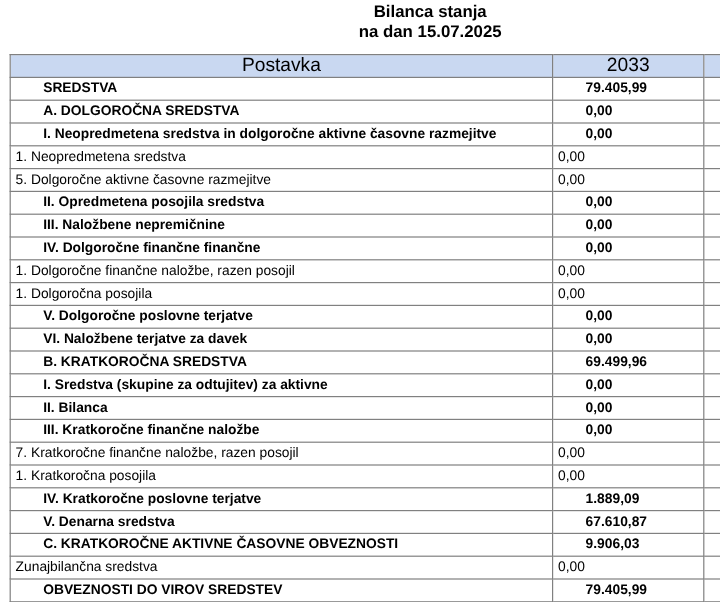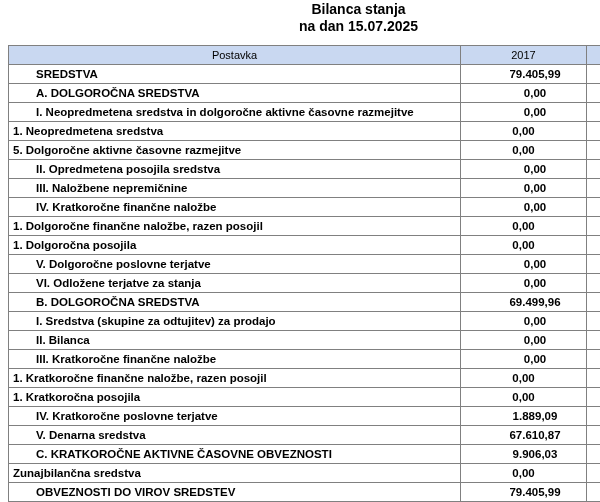--- a/index.html
+++ b/index.html
@@ -62,30 +62,30 @@
     line-height: 18px;
     vertical-align: middle;
     overflow: hidden;
     white-space: nowrap;
   }
 
   thead th {
     background: #c9d8f1;
     text-align: center;
     font-weight: normal;
-    font-size: 11px;
+    font-size: 16px;
     height: 19px;
     line-height: 19px;
   }
 
   td.item   { text-align: left; }
-  td.amount { text-align: center; }
+  td.amount { text-align: left; }
 
   tr.bold td { font-weight: bold; padding-left: 27px; }
-  tr.reg  td { font-weight: bold; }
+  tr.reg  td { font-weight: normal; }
 </style>
 </head>
 <body>
 
 <div class="page">
 
   <div class="title-block">
     <span class="title-line">Bilanca stanja</span>
     <span class="title-line">na dan 15.07.2025</span>
   </div>
@@ -93,21 +93,21 @@
   <div class="table-wrap">
     <table class="balance">
       <colgroup>
         <col class="c-item">
         <col class="c-2025">
         <col class="c-extra">
       </colgroup>
       <thead>
         <tr>
           <th>Postavka</th>
-          <th>2017</th>
+          <th>2033</th>
           <th></th>
         </tr>
       </thead>
       <tbody id="table-body">
           <tr class="bold">
             <td class="item">SREDSTVA</td>
             <td class="amount">79.405,99</td>
             <td class="amount"></td>
           </tr>
           <tr class="bold">
@@ -134,66 +134,66 @@
             <td class="item">II. Opredmetena posojila sredstva</td>
             <td class="amount">0,00</td>
             <td class="amount"></td>
           </tr>
           <tr class="bold">
             <td class="item">III. Naložbene nepremičnine</td>
             <td class="amount">0,00</td>
             <td class="amount"></td>
           </tr>
           <tr class="bold">
-            <td class="item">IV. Kratkoročne finančne naložbe</td>
+            <td class="item">IV. Dolgoročne finančne finančne</td>
             <td class="amount">0,00</td>
             <td class="amount"></td>
           </tr>
           <tr class="reg">
             <td class="item">1. Dolgoročne finančne naložbe, razen posojil</td>
             <td class="amount">0,00</td>
             <td class="amount"></td>
           </tr>
           <tr class="reg">
             <td class="item">1. Dolgoročna posojila</td>
             <td class="amount">0,00</td>
             <td class="amount"></td>
           </tr>
           <tr class="bold">
             <td class="item">V. Dolgoročne poslovne terjatve</td>
             <td class="amount">0,00</td>
             <td class="amount"></td>
           </tr>
           <tr class="bold">
-            <td class="item">VI. Odložene terjatve za stanja</td>
-            <td class="amount">0,00</td>
-            <td class="amount"></td>
-          </tr>
-          <tr class="bold">
-            <td class="item">B. DOLGOROČNA SREDSTVA</td>
+            <td class="item">VI. Naložbene terjatve za davek</td>
+            <td class="amount">0,00</td>
+            <td class="amount"></td>
+          </tr>
+          <tr class="bold">
+            <td class="item">B. KRATKOROČNA SREDSTVA</td>
             <td class="amount">69.499,96</td>
             <td class="amount"></td>
           </tr>
           <tr class="bold">
-            <td class="item">I. Sredstva (skupine za odtujitev) za prodajo</td>
+            <td class="item">I. Sredstva (skupine za odtujitev) za aktivne</td>
             <td class="amount">0,00</td>
             <td class="amount"></td>
           </tr>
           <tr class="bold">
             <td class="item">II. Bilanca</td>
             <td class="amount">0,00</td>
             <td class="amount"></td>
           </tr>
           <tr class="bold">
             <td class="item">III. Kratkoročne finančne naložbe</td>
             <td class="amount">0,00</td>
             <td class="amount"></td>
           </tr>
           <tr class="reg">
-            <td class="item">1. Kratkoročne finančne naložbe, razen posojil</td>
+            <td class="item">7. Kratkoročne finančne naložbe, razen posojil</td>
             <td class="amount">0,00</td>
             <td class="amount"></td>
           </tr>
           <tr class="reg">
             <td class="item">1. Kratkoročna posojila</td>
             <td class="amount">0,00</td>
             <td class="amount"></td>
           </tr>
           <tr class="bold">
             <td class="item">IV. Kratkoročne poslovne terjatve</td>

